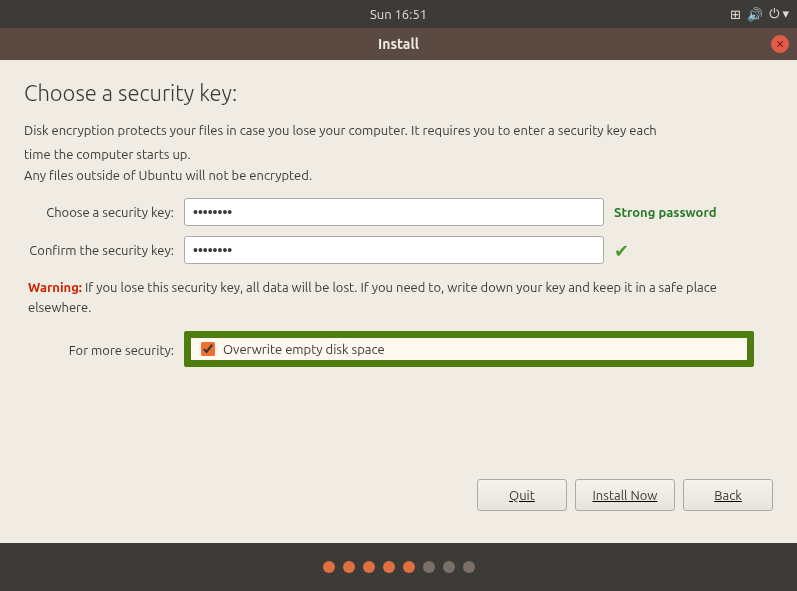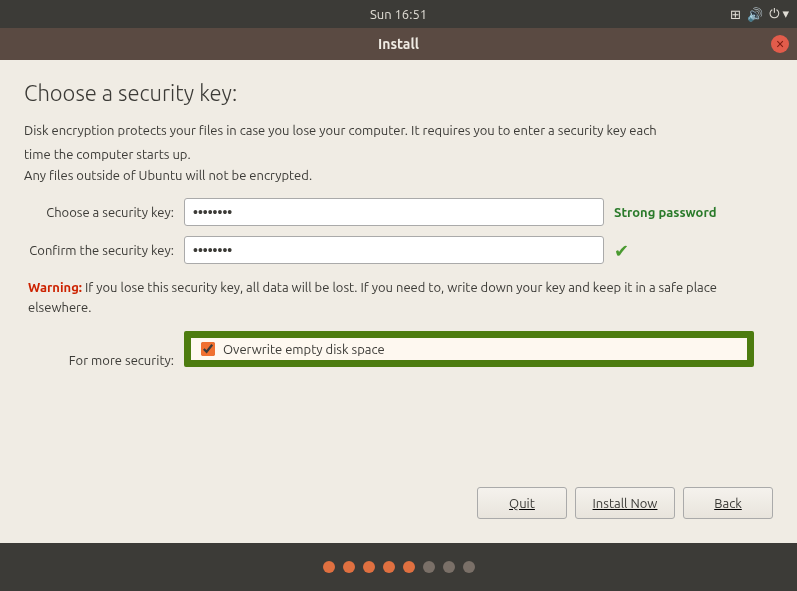--- a/index.html
+++ b/index.html
@@ -71,21 +71,21 @@
       content: '×';
       color: #7a1a10;
       font-size: 14px;
       line-height: 1;
     }
 
     
     .main-content {
       background: #f0ece4;
       flex: 1;
-      padding: 20px 24px 24px 24px;
+      padding: 20px 24px 32px 24px;
       display: flex;
       flex-direction: column;
     }
 
     .page-heading {
       font-size: 22px;
       font-weight: 300;
       color: #3c3b37;
       margin-bottom: 16px;
     }
@@ -153,21 +153,21 @@
       line-height: 1.5;
     }
     .warning-label {
       color: #cc2200;
       font-weight: bold;
     }
 
     
     .security-row {
       display: flex;
-      align-items: flex-end;
+      align-items: center;
       margin-bottom: 6px;
     }
     .security-label {
       color: #3c3b37;
       font-size: 13px;
       min-width: 160px;
       text-align: right;
       padding-right: 10px;
       flex-shrink: 0;
       padding-top: 2px;

